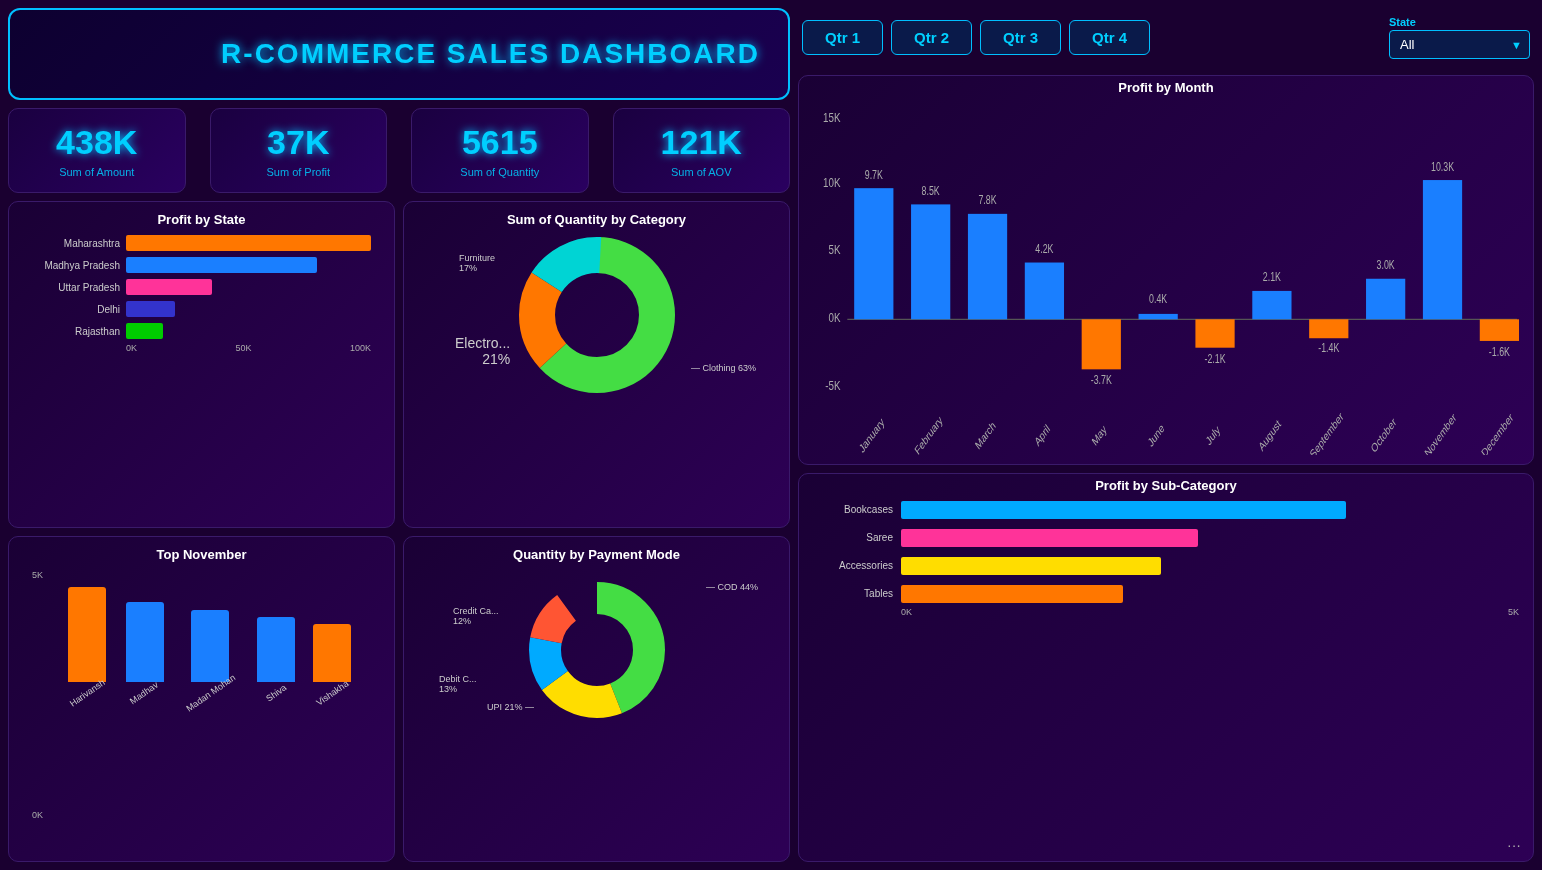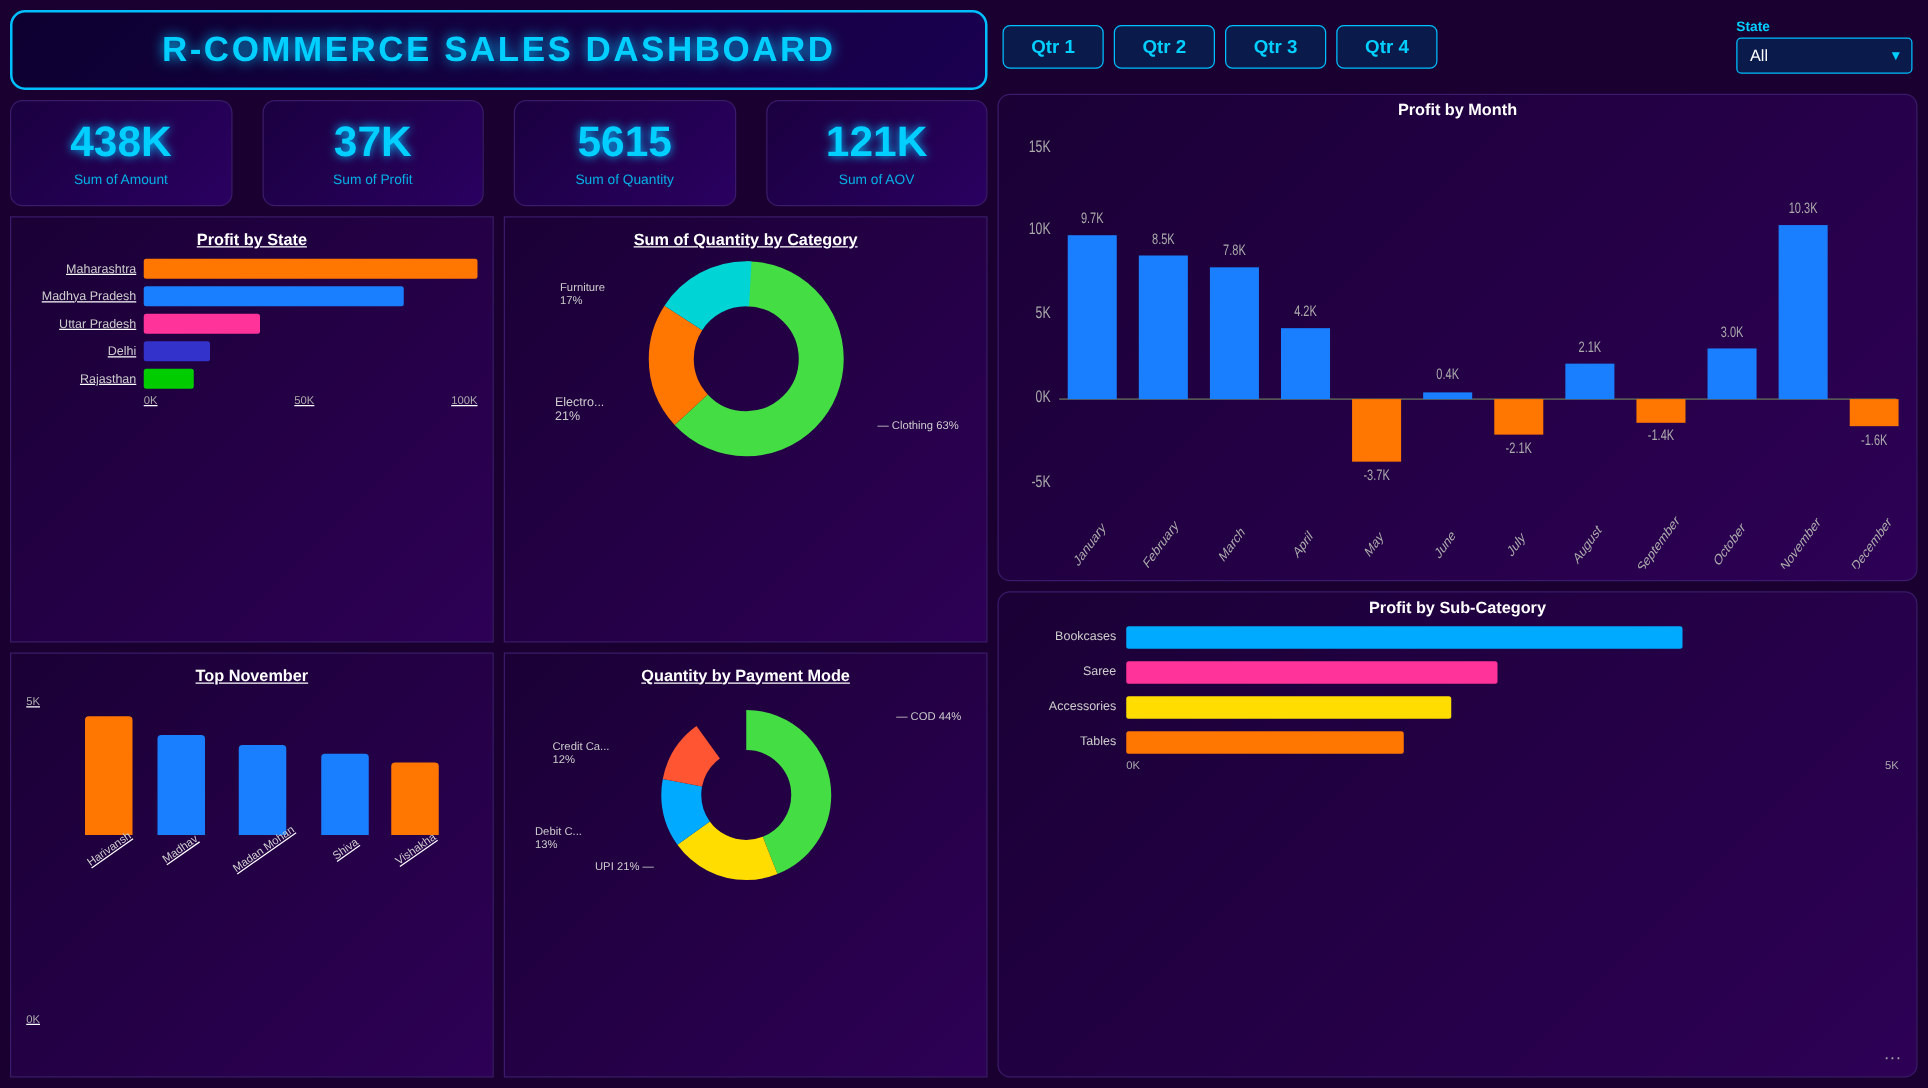--- a/index.html
+++ b/index.html
@@ -26,22 +26,22 @@
       display: flex;
       flex-direction: column;
       gap: 8px;
       padding-right: 8px;
     }
     .title-box {
       border: 2px solid #00bfff;
       border-radius: 12px;
       display: flex;
       align-items: center;
-      justify-content: center;
-      padding: 14px;
+      justify-content: flex-end;
+      padding: 28px;
       background: linear-gradient(135deg, #0d0030, #1a0050);
     }
     .title-box h1 {
       color: #00cfff;
       font-size: 28px;
       font-weight: 700;
       letter-spacing: 2px;
       text-shadow: 0 0 10px #00bfff;
     }
     .kpi-row {
@@ -74,25 +74,24 @@
     .charts-grid {
       display: grid;
       grid-template-columns: 1fr 1fr;
       grid-template-rows: 1fr 1fr;
       gap: 8px;
       flex: 1;
     }
     .chart-card {
       background: linear-gradient(135deg, #1a0035, #2d0055);
       border: 1.5px solid #3a1a6a;
-      border-radius: 0;
-      padding: 10px 12px;
+      border-radius: 10px;
+      padding: 10px 23px;
       position: relative;
       overflow: hidden;
-      text-decoration: underline;
     }
     .chart-title {
       font-size: 13px;
       font-weight: 600;
       color: #fff;
       text-align: center;
       margin-bottom: 8px;
     }
 
     
@@ -273,21 +272,21 @@
         <div class="donut-wrap">
           <svg width="180" height="180" viewBox="0 0 180 180">
 
             <circle cx="90" cy="90" r="60" fill="none" stroke="#44dd44" stroke-width="36" stroke-dasharray="237.6 140" stroke-dashoffset="0" transform="rotate(-90 90 90)"></circle>
 
             <circle cx="90" cy="90" r="60" fill="none" stroke="#ff7700" stroke-width="36" stroke-dasharray="79.2 298.4" stroke-dashoffset="-237.6" transform="rotate(-90 90 90)"></circle>
 
             <circle cx="90" cy="90" r="60" fill="none" stroke="#00d4d4" stroke-width="36" stroke-dasharray="64.1 313.5" stroke-dashoffset="-316.8" transform="rotate(-90 90 90)"></circle>
           </svg>
           <div style="position:absolute; font-size:9px; top:18px; left:32px; color:#ccc;">Furniture<br>17%</div>
-          <div style="position:absolute; font-size:10px; bottom:28px; left:28px; color:#ccc;">Electro...<br>21%</div>
+          <div style="position:absolute; font-size:14px; bottom:28px; left:28px; color:#ccc;text-align:right;">Electro...<br>21%</div>
           <div style="position:absolute; font-size:9px; bottom:22px; right:10px; color:#ccc;">— Clothing 63%</div>
         </div>
       </div>
 
       <div class="chart-card">
         <div class="chart-title">Top November</div>
         <div style="display:flex; align-items:stretch; height:calc(100% - 30px);">
           <div style="display:flex; flex-direction:column; justify-content:space-between; padding-right:4px; padding-bottom:24px;">
             <span style="font-size:9px;color:#aaa;">5K</span>
             <span style="font-size:9px;color:#aaa;">0K</span>

